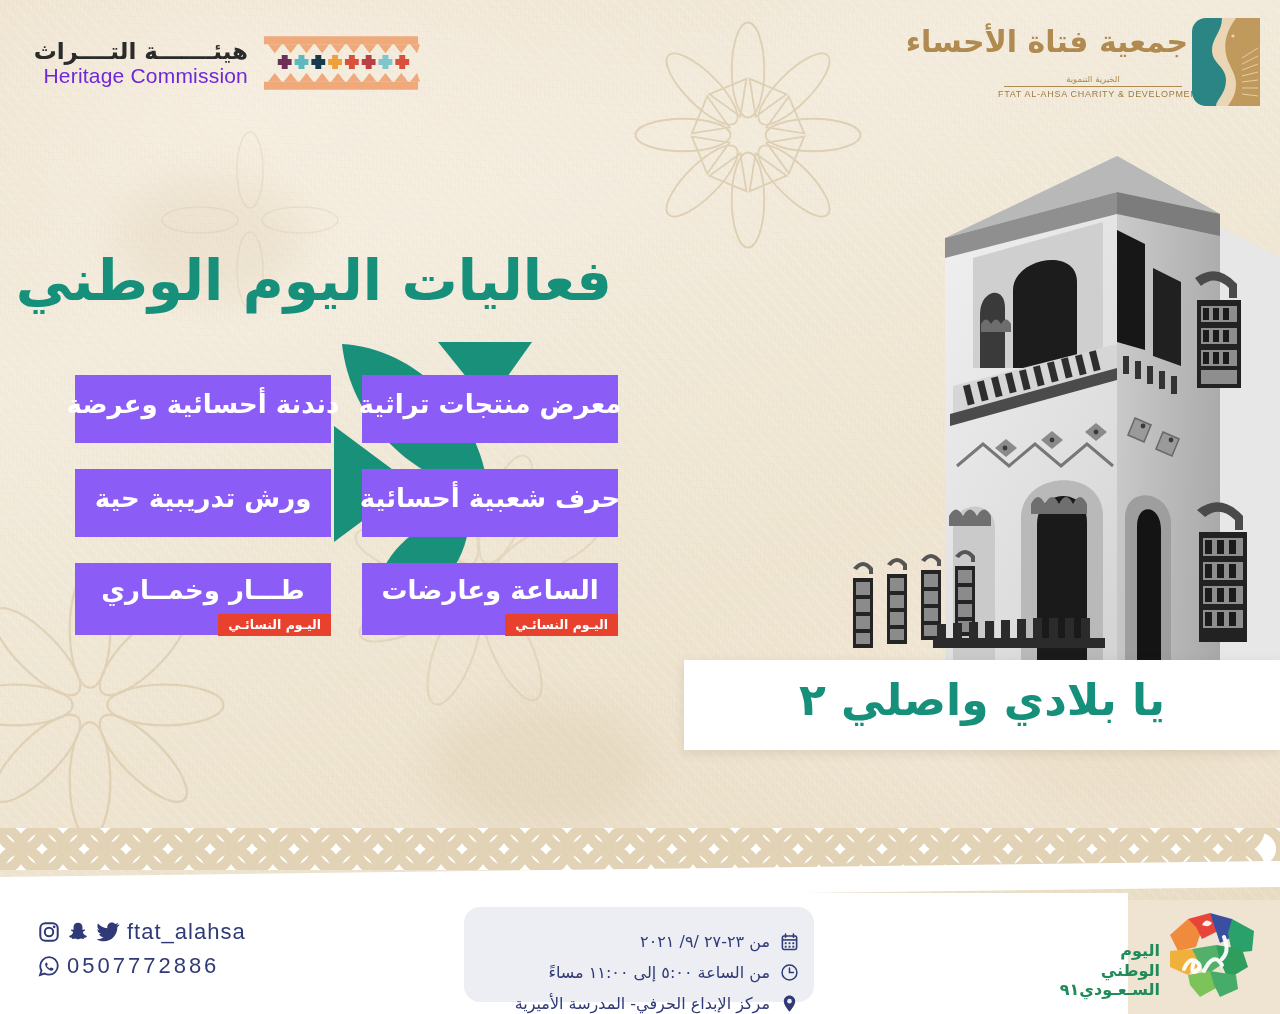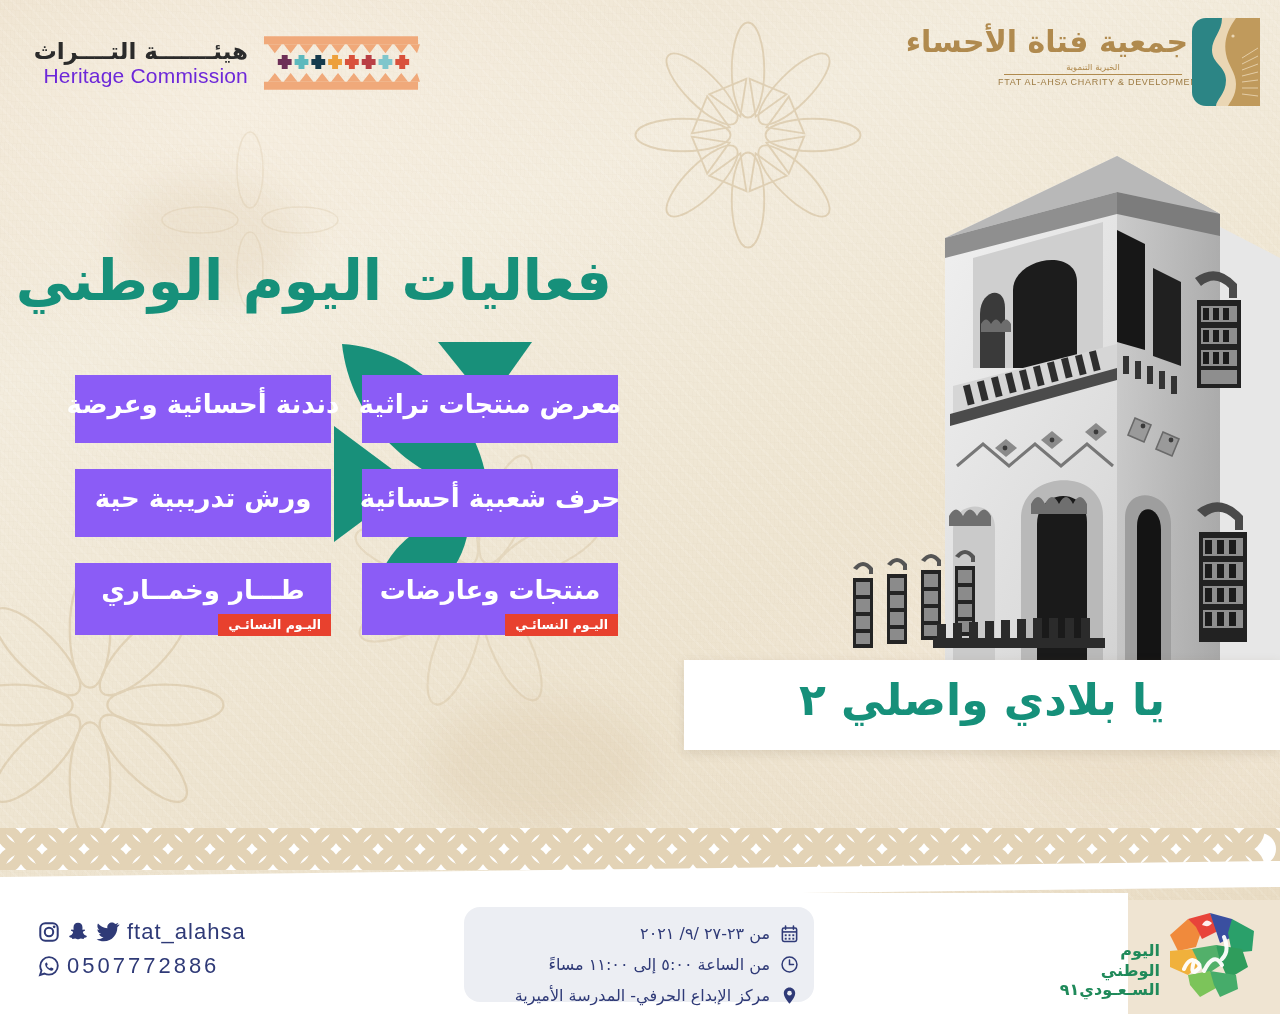--- a/index.html
+++ b/index.html
@@ -227,21 +227,21 @@
         <path d="M101,27 h4 v-4 h6 v4 h4 v6 h-4 v4 h-6 v-4 h-4 z" fill="#b93f45"></path>
         <path d="M118,27 h4 v-4 h6 v4 h4 v6 h-4 v4 h-6 v-4 h-4 z" fill="#7fc6cc"></path>
         <path d="M135,27 h4 v-4 h6 v4 h4 v6 h-4 v4 h-6 v-4 h-4 z" fill="#d9513c"></path>
       </g>
     </svg>
   </div>
 
   <div class="ftat-logo" style="left:992px;top:14px;width:268px;height:96px;">
     <div style="position:absolute;right:72px;top:10px;width:190px;text-align:center;">
       <div class="ftat-ar">جمعية فتاة الأحساء</div>
-      <div class="ftat-sub" style="margin-top:3px;">الخيرية التنموية</div>
+      <div class="ftat-sub" style="margin-top:15px;">الخيرية التنموية</div>
       <div style="height:1px;background:#b08a4e;margin:2px 6px 2px;"></div>
       <div class="ftat-en">FTAT AL-AHSA CHARITY &amp; DEVELOPMENT</div>
     </div>
     <svg style="position:absolute;right:0;top:4px;width:68px;height:88px;" viewBox="0 0 68 88">
       <rect x="0" y="0" width="68" height="88" rx="14" fill="#2c8585"></rect>
       <path d="M30,0 C30,14 20,20 20,32 C20,46 34,48 34,62 C34,76 24,82 24,88 L68,88 L68,0 Z" fill="#ead6b4"></path>
       <path d="M40,6 C34,16 32,26 34,36 C36,48 44,54 44,66 C44,78 38,84 36,88 L68,88 L68,0 L44,0 Z" fill="#c09a5c"></path>
       <g stroke="#ead6b4" stroke-width="1" fill="none" opacity=".85">
         <path d="M50,40 L66,30"></path>
           <path d="M50,46 L66,38"></path>
@@ -487,21 +487,21 @@
     <div class="act-row">
       <div class="act-box">
         <span class="act-label">حرف شعبية أحسائية</span>
       </div>
       <div class="act-box">
         <span class="act-label">ورش تدريبية حية</span>
       </div>
     </div>
     <div class="act-row">
       <div class="act-box tall">
-        <span class="act-label">منتجات وعارضات</span>
+        <span class="act-label">الساعة وعارضات</span>
         <span class="badge">اليـوم النسائـي</span>
       </div>
       <div class="act-box tall">
         <span class="act-label">طـــار وخمــاري</span>
         <span class="badge">اليـوم النسائـي</span>
       </div>
     </div>
   </div>
 
   <div class="banner">
@@ -639,21 +639,21 @@
       <div class="social-line">
         <svg width="22" height="22" viewBox="0 0 24 24">
           <path d="M12 2.4C6.7 2.4 2.4 6.7 2.4 12c0 1.8.5 3.5 1.4 5L2.2 21.8l4.9-1.6c1.4.8 3.1 1.2 4.9 1.2 5.3 0 9.6-4.3 9.6-9.6S17.3 2.4 12 2.4z" fill="none" stroke="#2f3a77" stroke-width="2"></path>
           <path d="M9 7.6c.3 0 .5.1.7.5l.8 1.9c.1.3.1.5-.1.8l-.5.6c-.2.2-.2.4-.1.6.5 1 1.6 2 2.6 2.5.3.1.5.1.7-.1l.6-.6c.2-.2.5-.3.8-.2l1.9.9c.3.2.4.4.4.7 0 1-.9 1.9-2 1.9-3 0-7-4-7-7 0-1.1.9-2 1.9-2z" fill="#2f3a77"></path>
         </svg>
         <span class="social-num">0507772886</span>
       </div>
     </div>
 
     <div class="infobox">
-      <div class="info-row" style="padding-top:11px;">
+      <div class="info-row" style="padding-top:19px;">
         <span class="info-ico">
           <svg width="19" height="19" viewBox="0 0 24 24">
             <rect x="3" y="5" width="18" height="17" rx="2" fill="none" stroke="#2f3a77" stroke-width="2"></rect>
             <path d="M3 10h18" stroke="#2f3a77" stroke-width="2"></path>
             <path d="M7 2.5v4M17 2.5v4" stroke="#2f3a77" stroke-width="2" stroke-linecap="round"></path>
             <g fill="#2f3a77">
                 <rect x="6" y="13" width="2.4" height="2.4"></rect>
                 <rect x="10.8" y="13" width="2.4" height="2.4"></rect>
                 <rect x="15.6" y="13" width="2.4" height="2.4"></rect>
                 <rect x="6" y="17.4" width="2.4" height="2.4"></rect>

